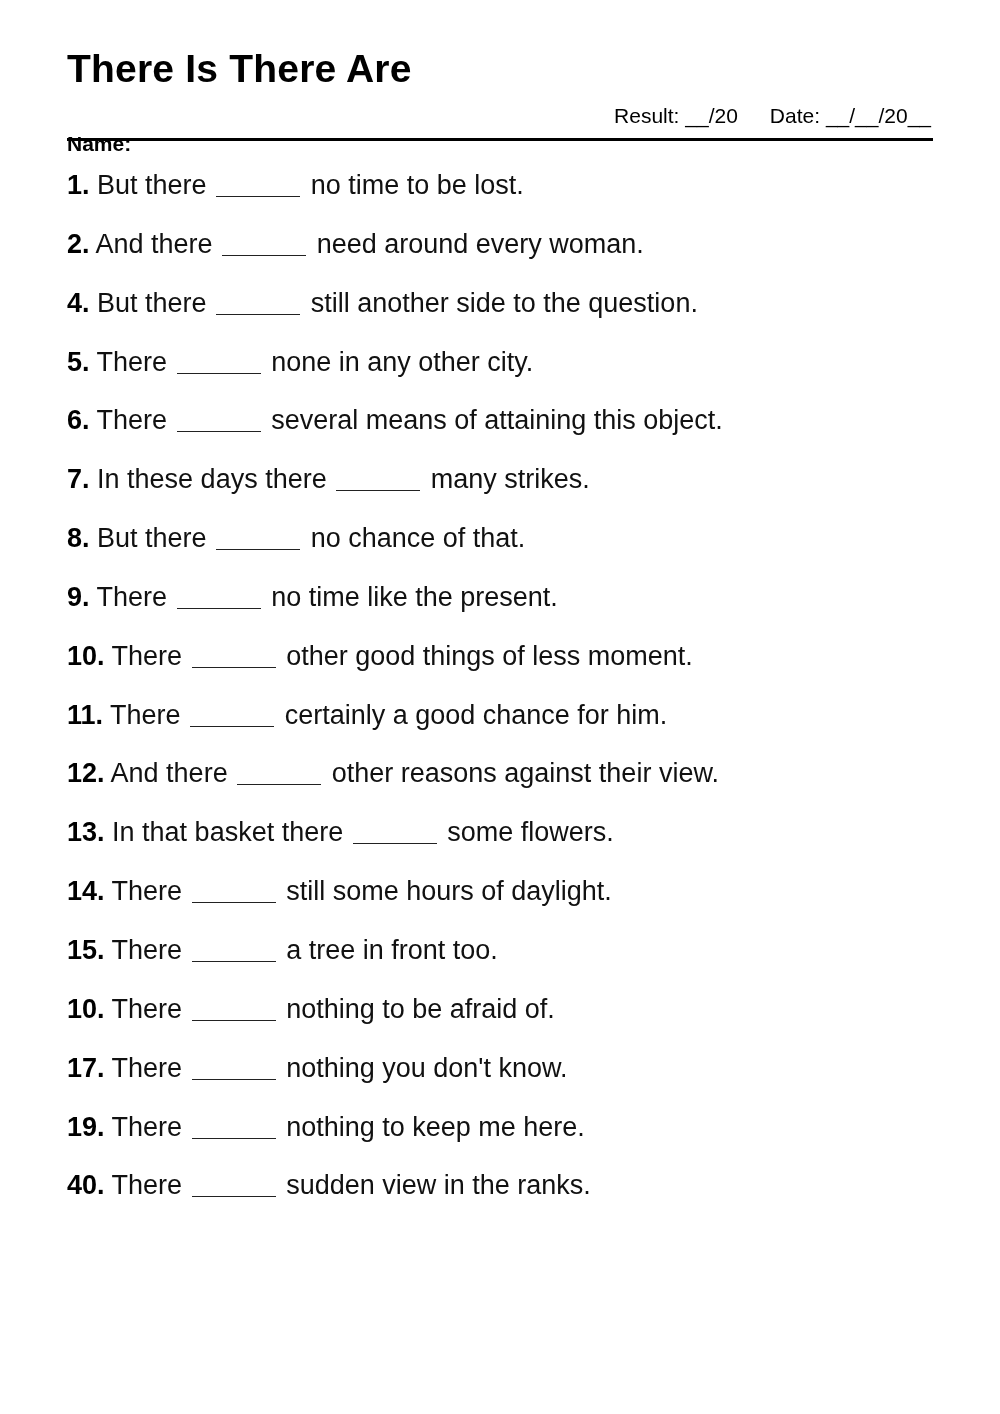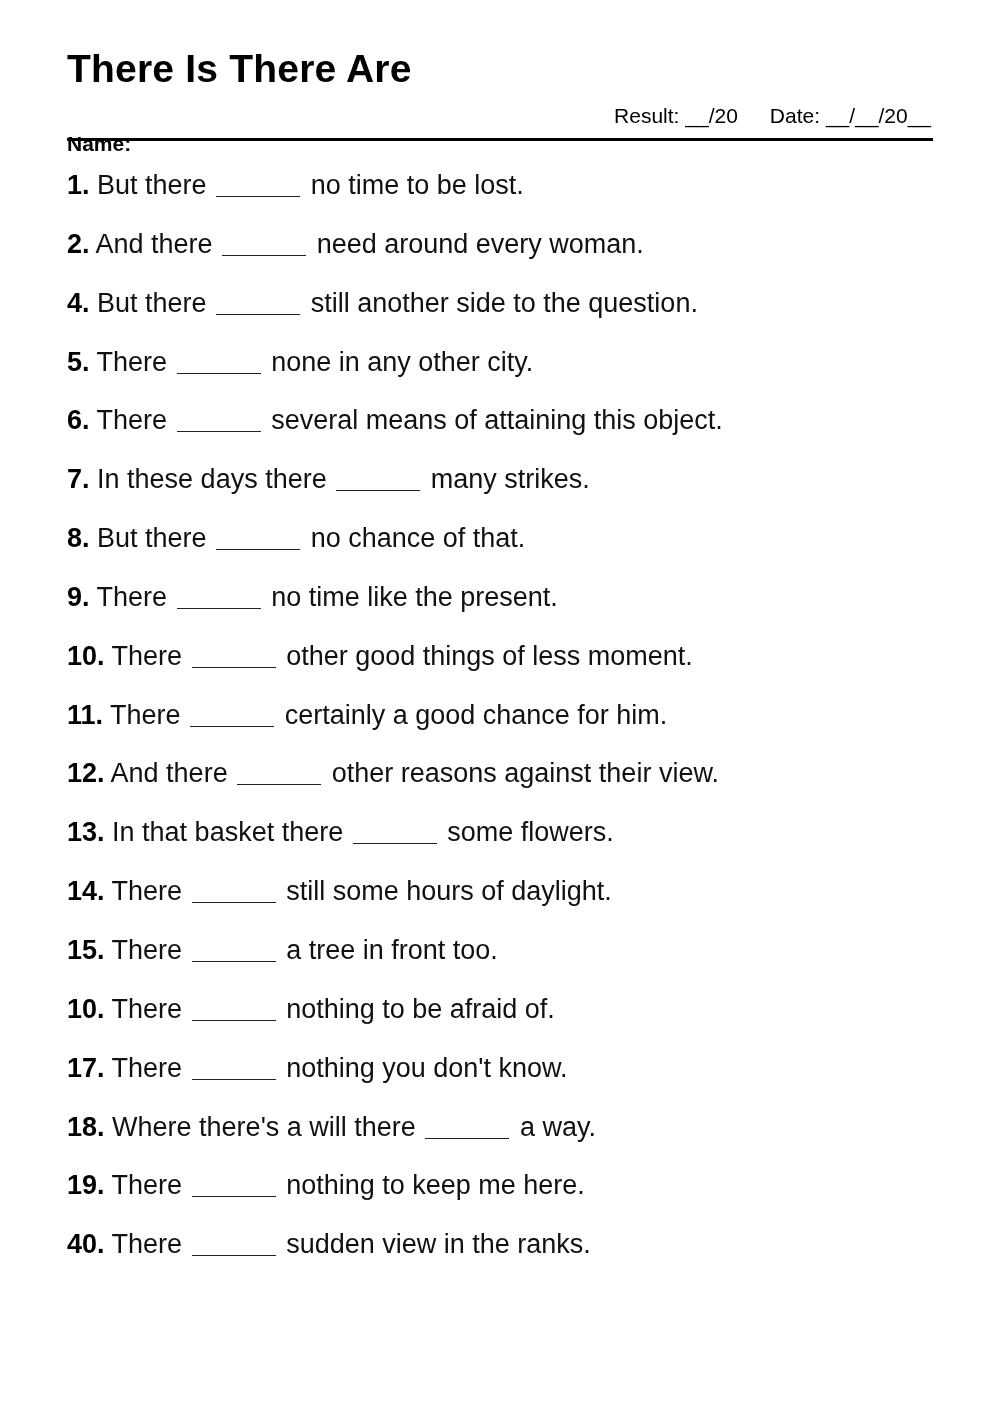--- a/index.html
+++ b/index.html
@@ -128,18 +128,17 @@
     <li class="question"><span class="q-num">8.</span> <span>But there</span> <span class="q-blank"></span> <span>no chance of that.</span></li>
     <li class="question"><span class="q-num">9.</span> <span>There</span> <span class="q-blank"></span> <span>no time like the present.</span></li>
     <li class="question"><span class="q-num">10.</span> <span>There</span> <span class="q-blank"></span> <span>other good things of less moment.</span></li>
     <li class="question"><span class="q-num">11.</span> <span>There</span> <span class="q-blank"></span> <span>certainly a good chance for him.</span></li>
     <li class="question"><span class="q-num">12.</span> <span>And there</span> <span class="q-blank"></span> <span>other reasons against their view.</span></li>
     <li class="question"><span class="q-num">13.</span> <span>In that basket there</span> <span class="q-blank"></span> <span>some flowers.</span></li>
     <li class="question"><span class="q-num">14.</span> <span>There</span> <span class="q-blank"></span> <span>still some hours of daylight.</span></li>
     <li class="question"><span class="q-num">15.</span> <span>There</span> <span class="q-blank"></span> <span>a tree in front too.</span></li>
     <li class="question"><span class="q-num">10.</span> <span>There</span> <span class="q-blank"></span> <span>nothing to be afraid of.</span></li>
     <li class="question"><span class="q-num">17.</span> <span>There</span> <span class="q-blank"></span> <span>nothing you don't know.</span></li>
-    <li class="question"><span class="q-num">18.</span> <span>Where there's a will there</span> <span class="q-blank"></span> <span>a way.</span></li>
     <li class="question"><span class="q-num">19.</span> <span>There</span> <span class="q-blank"></span> <span>nothing to keep me here.</span></li>
     <li class="question"><span class="q-num">40.</span> <span>There</span> <span class="q-blank"></span> <span>sudden view in the ranks.</span></li>
   </ol>
 
 </div>
 
 </body></html>

